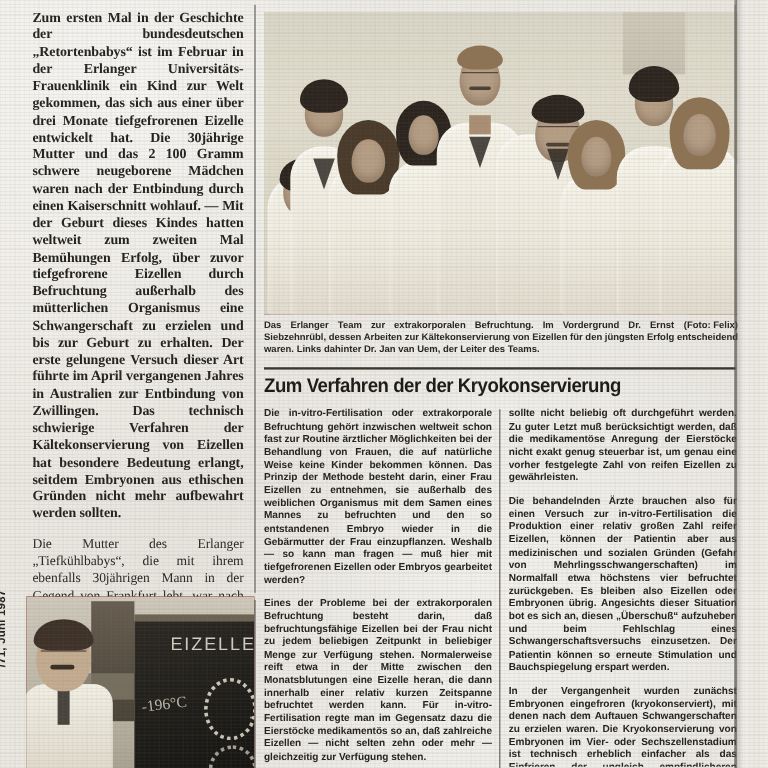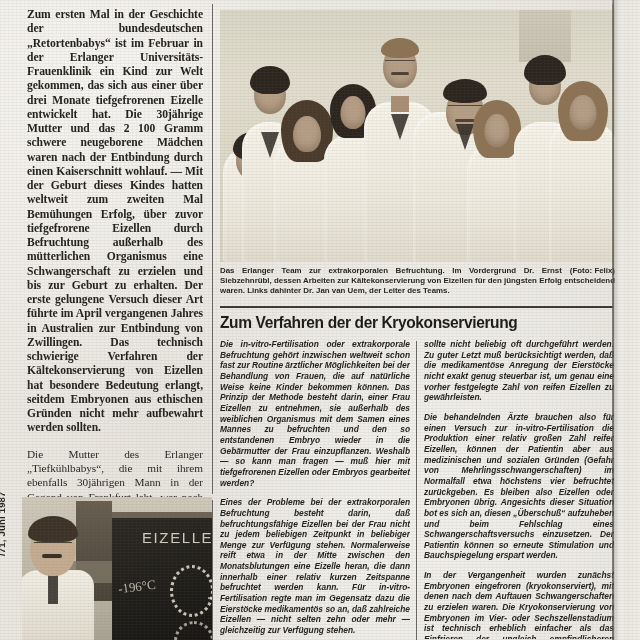--- a/index.html
+++ b/index.html
@@ -358,21 +358,20 @@
   }
   .body-cols p {
     margin: 0 0 9px 0;
     font-family: "Liberation Sans", sans-serif;
     font-size: 8.4px;
     line-height: 10.65px;
     font-weight: bold;
     color: #24221e;
     text-align: justify;
     letter-spacing: -0.02px;
-    font-style: italic;
   }
 
   
   .vrule {
     position: absolute;
     width: 1px;
     background: #474440;
     opacity: .8;
   }
   #vrule-left  { left: 212px; top: 4px;   height: 490px; }

